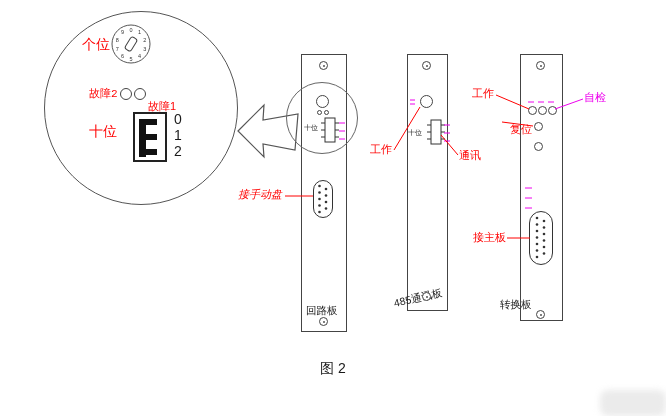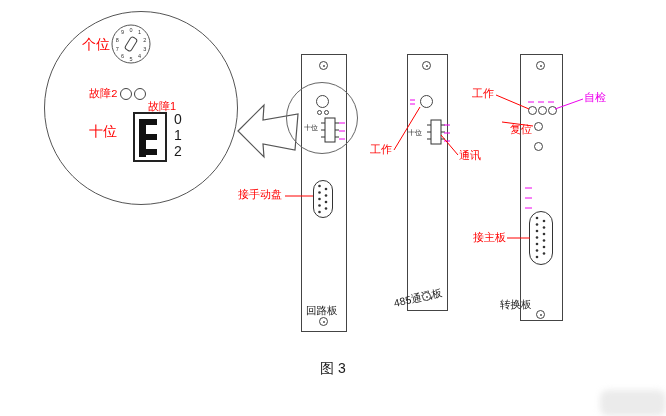--- a/index.html
+++ b/index.html
@@ -101,21 +101,21 @@
         <circle cx="7.5" cy="13.5" r="1.3"></circle>
         <circle cx="7.5" cy="20" r="1.3"></circle>
         <circle cx="7.5" cy="26.5" r="1.3"></circle>
         <circle cx="7.5" cy="33" r="1.3"></circle>
       <circle cx="14" cy="10" r="1.3"></circle>
         <circle cx="14" cy="16.5" r="1.3"></circle>
         <circle cx="14" cy="23" r="1.3"></circle>
         <circle cx="14" cy="29.5" r="1.3"></circle>
     </g>
   </svg>
-  <div class="lbl red f11" style="left:238px;top:189px;">接手动盘</div>
+  <div class="lbl red f11" style="left:238px;top:189px;font-style:italic;">接手动盘</div>
   <div class="lbl blk f10" style="left:306px;top:305px;">回路板</div>
   <div class="screw" style="left:319px;top:317px;"></div>
 
   <div class="board" style="left:407px;top:54px;width:41px;height:257px;"></div>
   <div class="screw" style="left:422px;top:61px;"></div>
   <svg class="abs" style="left:409px;top:98px;" width="7" height="9" viewBox="0 0 7 9">
     <g stroke="#ee00ee" stroke-width="1">
         <line x1="1" y1="2" x2="6" y2="2"></line>
         <line x1="1" y1="6" x2="6" y2="6"></line>
       </g>
@@ -196,16 +196,16 @@
       <line x1="285" y1="196" x2="313" y2="196"></line>
       <line x1="394" y1="150" x2="420" y2="107"></line>
       <line x1="458" y1="155" x2="441" y2="135"></line>
       <line x1="496" y1="95" x2="529" y2="109"></line>
       <line x1="502" y1="122" x2="533" y2="126"></line>
       <line x1="507" y1="238" x2="530" y2="238"></line>
     </g>
     <line x1="583" y1="99" x2="555" y2="109" stroke="#ee00ee" stroke-width="1"></line>
   </svg>
 
-  <div class="lbl blk f13" style="left:320px;top:361px;">图 3</div>
+  <div class="lbl blk f13" style="left:320px;top:361px;">图 2</div>
   <div class="abs" style="left:600px;top:390px;width:66px;height:26px;background:#ebebeb;border-radius:8px;filter:blur(3px);"></div>
 
 </div>
 
 </body></html>

